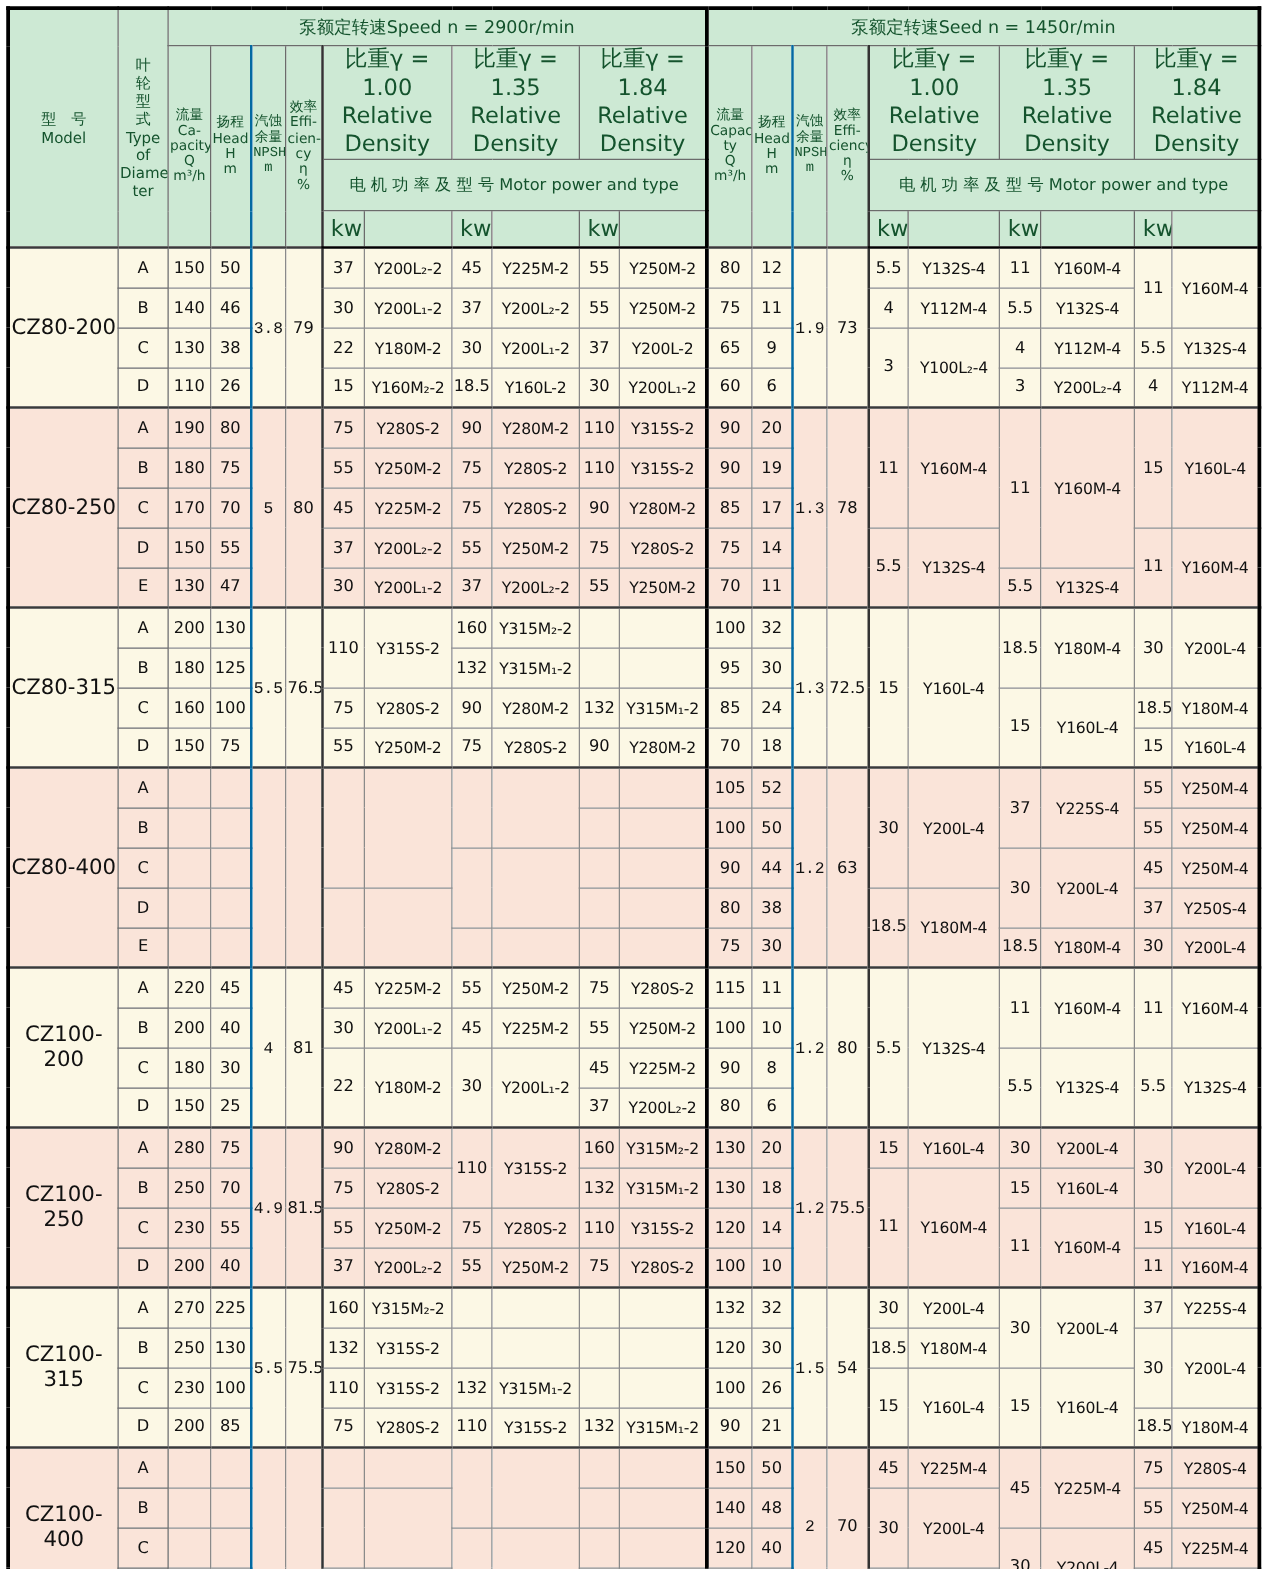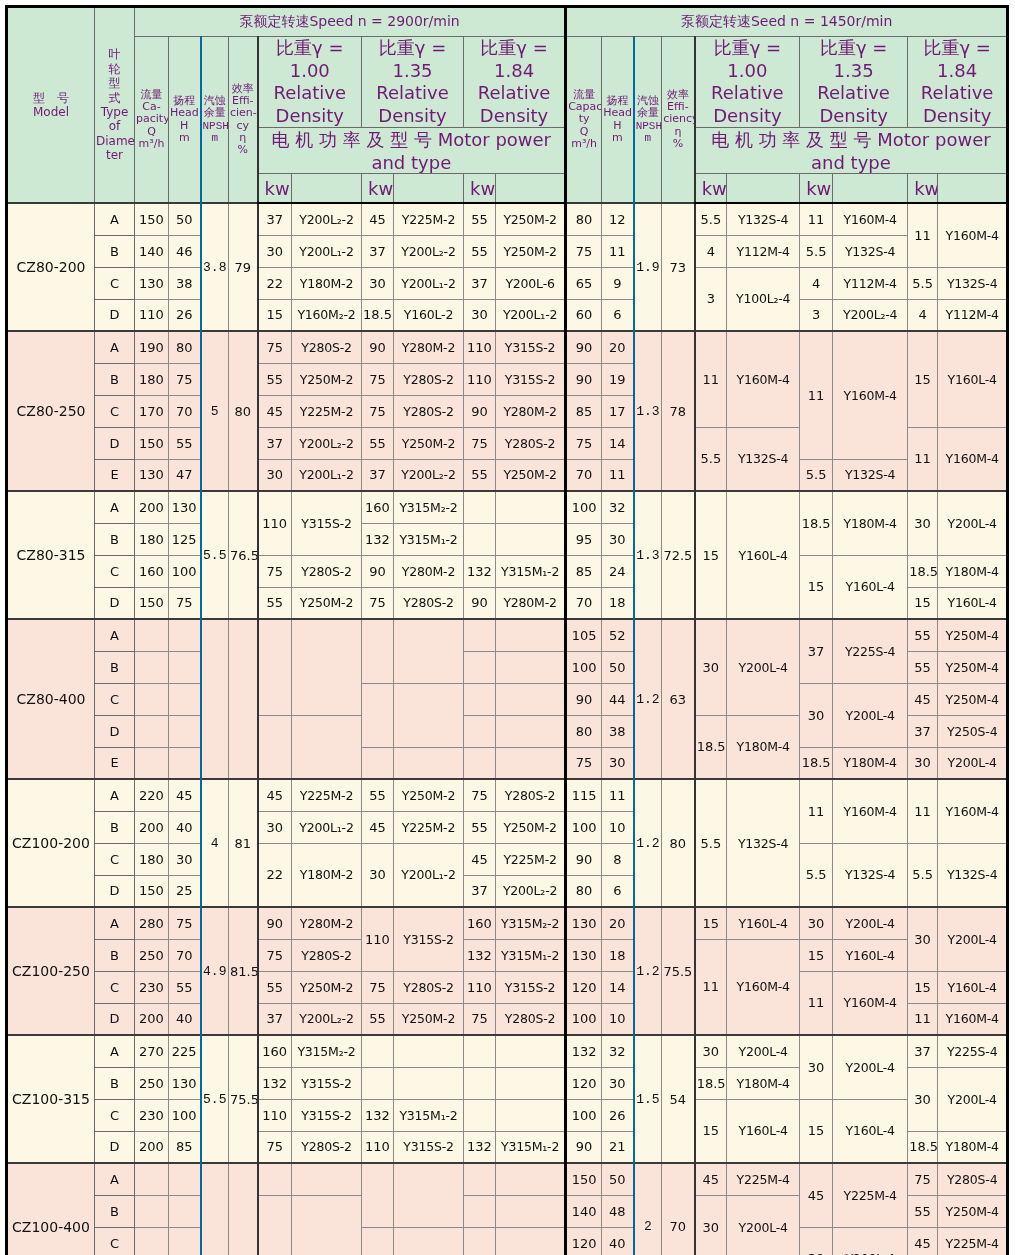--- a/index.html
+++ b/index.html
@@ -1,28 +1,28 @@
 <!DOCTYPE html>
 <html><head>
 <meta charset="utf-8">
 <style>
   html,body{margin:0;padding:0;background:#ffffff;}
   body{padding:5px;font-family:"DejaVu Sans","Liberation Sans",sans-serif;}
   table{border-collapse:collapse;table-layout:fixed;width:1003px;border:3px solid #000;}
   th,td{border:1px solid #6b6b6b;padding:0 1px;text-align:center;vertical-align:middle;overflow:hidden;}
-  thead th{background:#cde9d4;font-weight:normal;color:#701a75;}
+  thead th{background:#cde9d4;font-weight:normal;color:#14532d;}
   th.pre{white-space:pre-line;line-height:1.12;font-size:11px;}
   th.title{font-size:14px;height:28px;}
   th.density{font-size:18px;line-height:1.25;white-space:pre-line;}
-  th.motor{font-size:18px;height:40px;}
+  th.motor{font-size:13px;height:40px;}
   th.kw{font-size:18px;height:28px;text-align:left;padding-left:6px;}
   th.corner{font-size:12px;white-space:pre-line;line-height:1.2;}
   tbody tr{height:32px;}
   tbody td{font-size:13px;color:#111;}
-  td.model{font-size:14px;}
+  td.model{font-size:17px;}
   td.typ{font-size:13px;}
   td.mtype{font-size:12.5px;letter-spacing:-0.2px;}
   tr.cream td{background:#fcf8e5;}
   tr.pink td{background:#fae4d9;}
   
   .secL{border-left:3px solid #000 !important;margin-left:40px;}
   .npshCol{border-left:2px solid #0369a1;font-family:Liberation Mono, monospace;}
   .kw1{border-left:2px solid #333;}
   thead tr:last-child th{border-bottom:2px solid #000;}
   tbody tr.blockstart td{border-top:2px solid #3a3a3a;}
@@ -185,21 +185,21 @@
       </tr>
       <tr class="cream">
         <td class="typ">C</td>
         <td>130</td>
         <td>38</td>
         <td class="kw1">22</td>
         <td class="mtype">Y180M-2</td>
         <td>30</td>
         <td class="mtype">Y200L₁-2</td>
         <td>37</td>
-        <td class="mtype">Y200L-6</td>
+        <td class="mtype">Y200L-2</td>
         <td class="secL">65</td>
         <td>9</td>
         <td rowspan="2" class="kw1">3</td>
         <td rowspan="2" class="mtype">Y100L₂-4</td>
         <td>4</td>
         <td class="mtype">Y112M-4</td>
         <td>5.5</td>
         <td class="mtype">Y132S-4</td>
       </tr>
       <tr class="cream">

